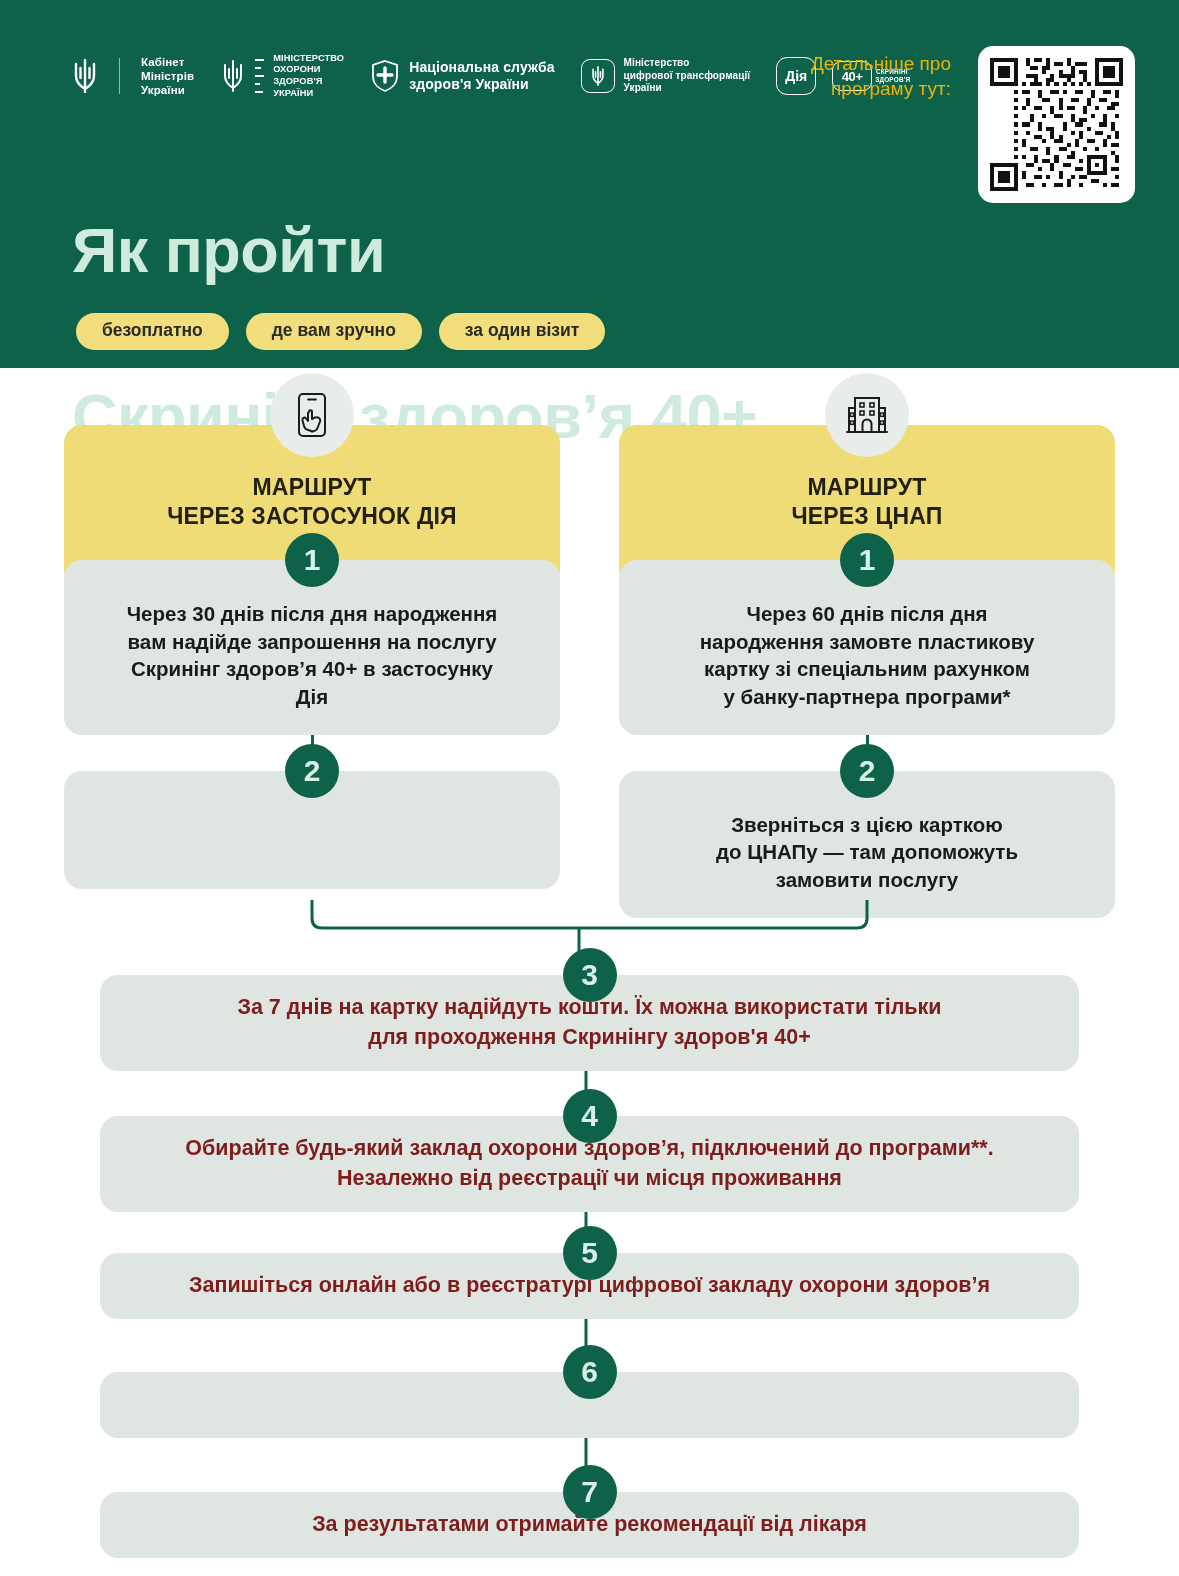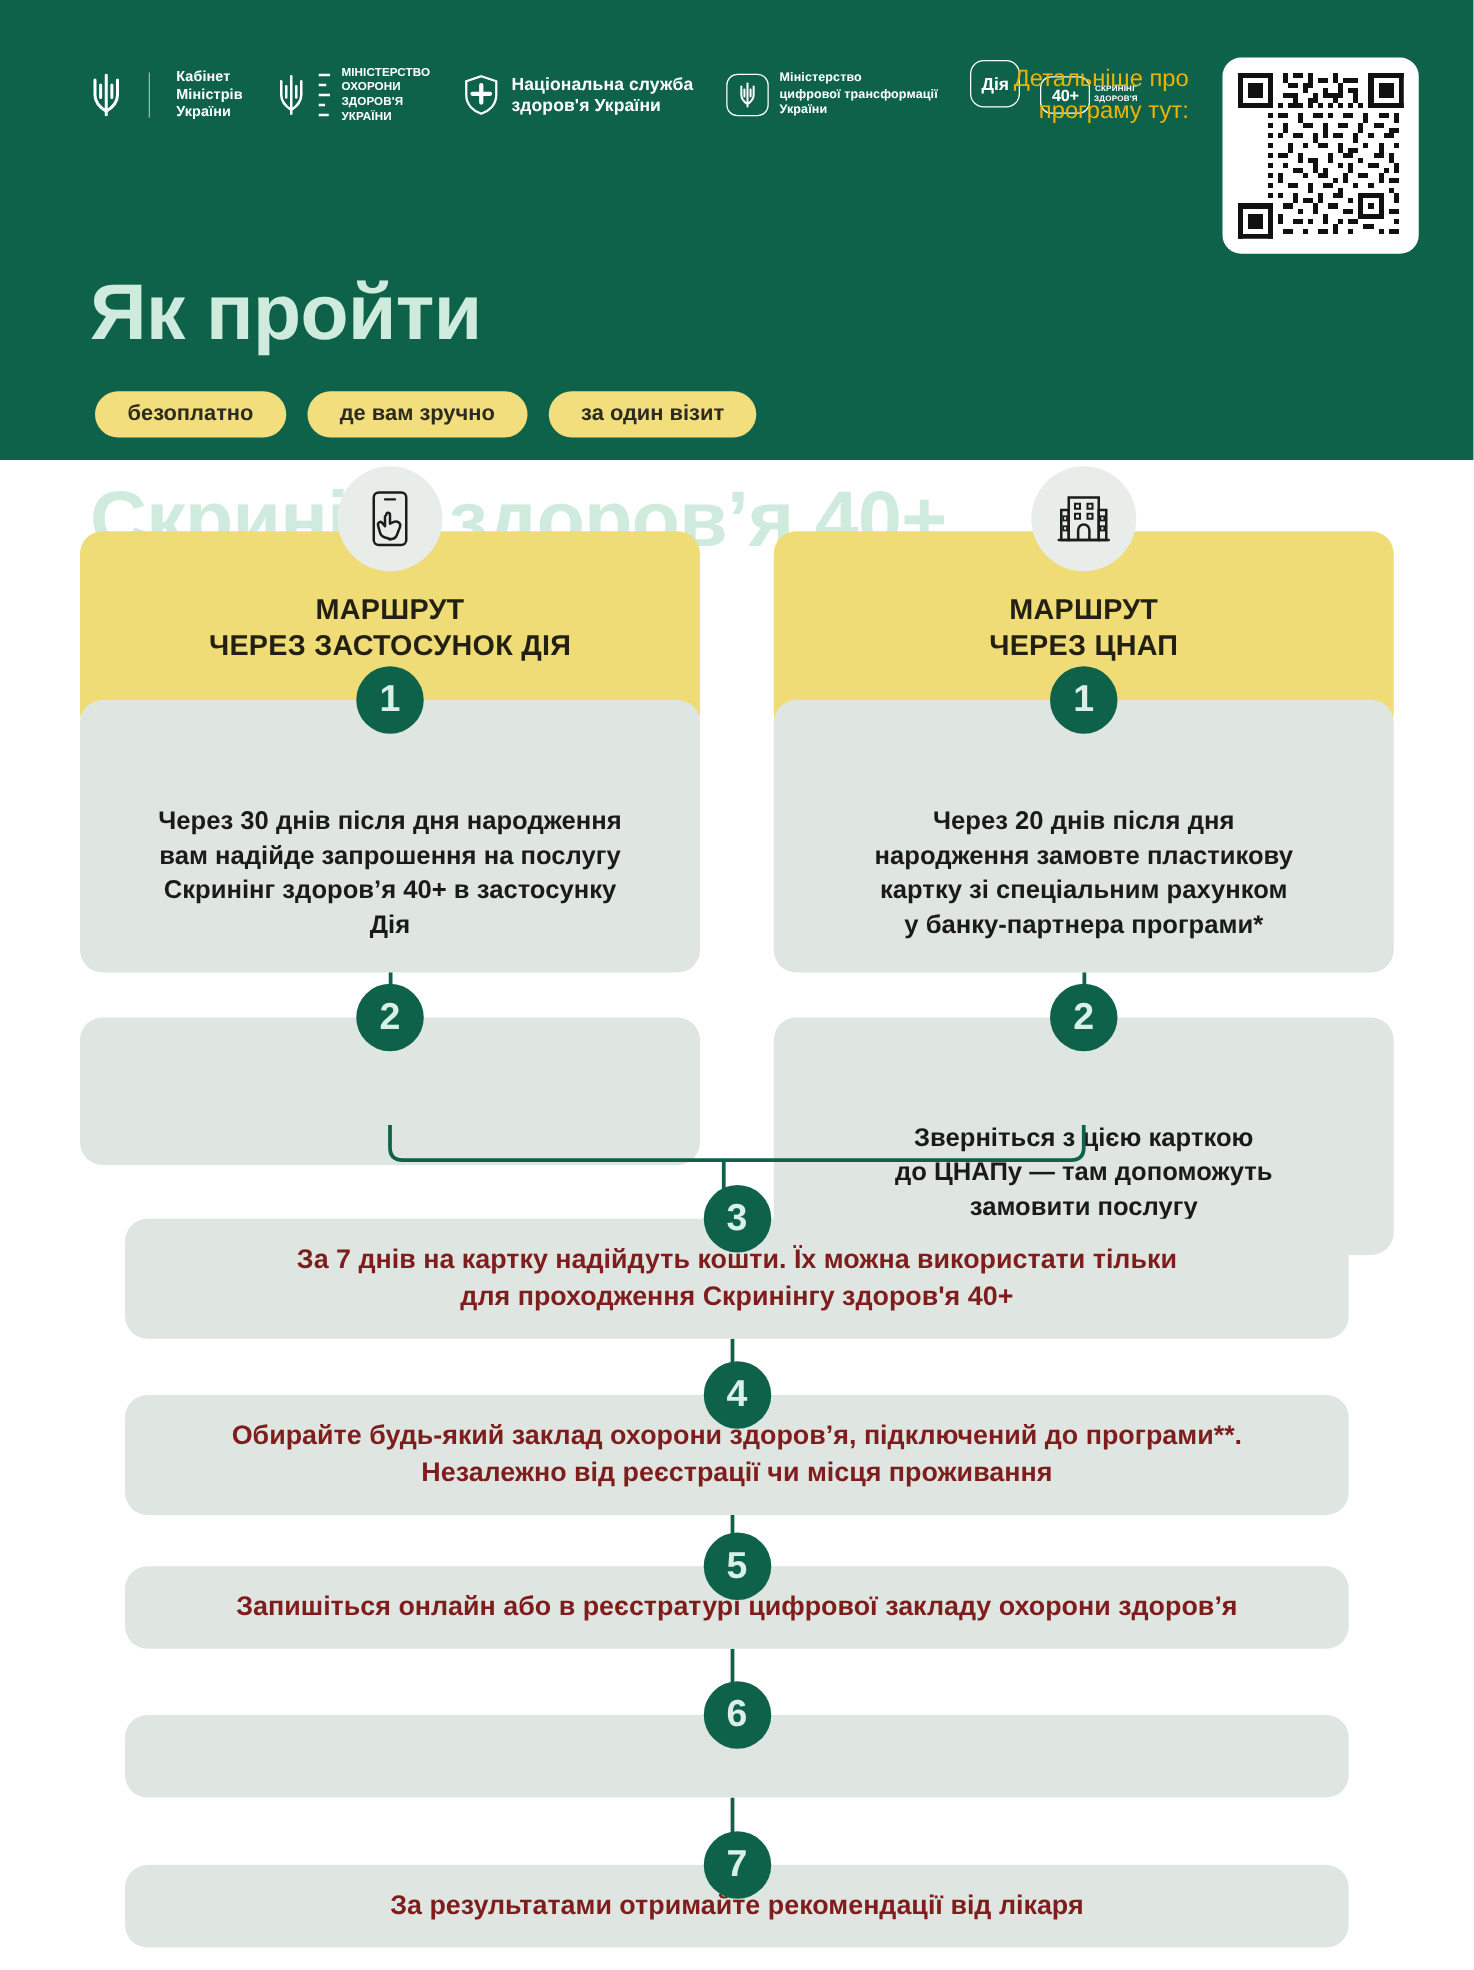--- a/index.html
+++ b/index.html
@@ -20,20 +20,21 @@
   .header {
     position: absolute;
     left: 0; top: 0;
     width: 1179px; height: 368px;
     background: #0E6249;
   }
   .logo-bar {
     position: absolute;
     left: 72px; top: 48px;
     display: flex;
+    align-items: center;
     gap: 0px;
     height: 56px;
   }
   .logo-item { display: flex; align-items: center; gap: 9px; }
   .logo-sep {
     width: 1px; height: 36px; background: #BFD9CE; opacity: .75;
     margin: 0 12px;
   }
   .tryzub {
     width: 26px; height: 34px; flex: 0 0 26px;
@@ -174,21 +175,20 @@
     border-radius: 18px;
     padding: 40px 24px 24px 24px;
     text-align: center;
   }
   .step-card .step-text {
     color: #1A1A1A;
     font-size: 20.5px;
     font-weight: 700;
     line-height: 1.35;
     white-space: pre-line;
-    margin-top: 43px;
   }
   .badge {
     position: absolute;
     left: 50%; top: -27px;
     transform: translateX(-50%);
     width: 54px; height: 54px;
     border-radius: 50%;
     background: #0E6249;
     color: #D9F0E6;
     font-size: 30px;
@@ -538,21 +538,21 @@
           <path d="M18.5 40 L18.5 32 A4.5 4.5 0 0 1 27.5 32 L27.5 40" stroke="#1C1C1C" stroke-width="2" fill="none"></path>
           <line x1="3" y1="40" x2="43" y2="40" stroke="#1C1C1C" stroke-width="2" stroke-linecap="round"></line>
         </svg>
       </div>
       <div class="route-head-title">МАРШРУТ
 ЧЕРЕЗ ЦНАП</div>
     </div>
 
     <div class="step-card" style="margin-top:-28px; min-height:148px;">
       <div class="badge">1</div>
-      <div class="step-text">Через 20 днів після дня
+      <div class="step-text">Через 60 днів після дня
 народження замовте пластикову
 картку зі спеціальним рахунком
 у банку-партнера програми*</div>
     </div>
 
     <div style="position:relative;height:36px;">
       <div class="connector" style="top:0;height:36px;"></div>
     </div>
 
     <div class="step-card" style="min-height:118px;">

